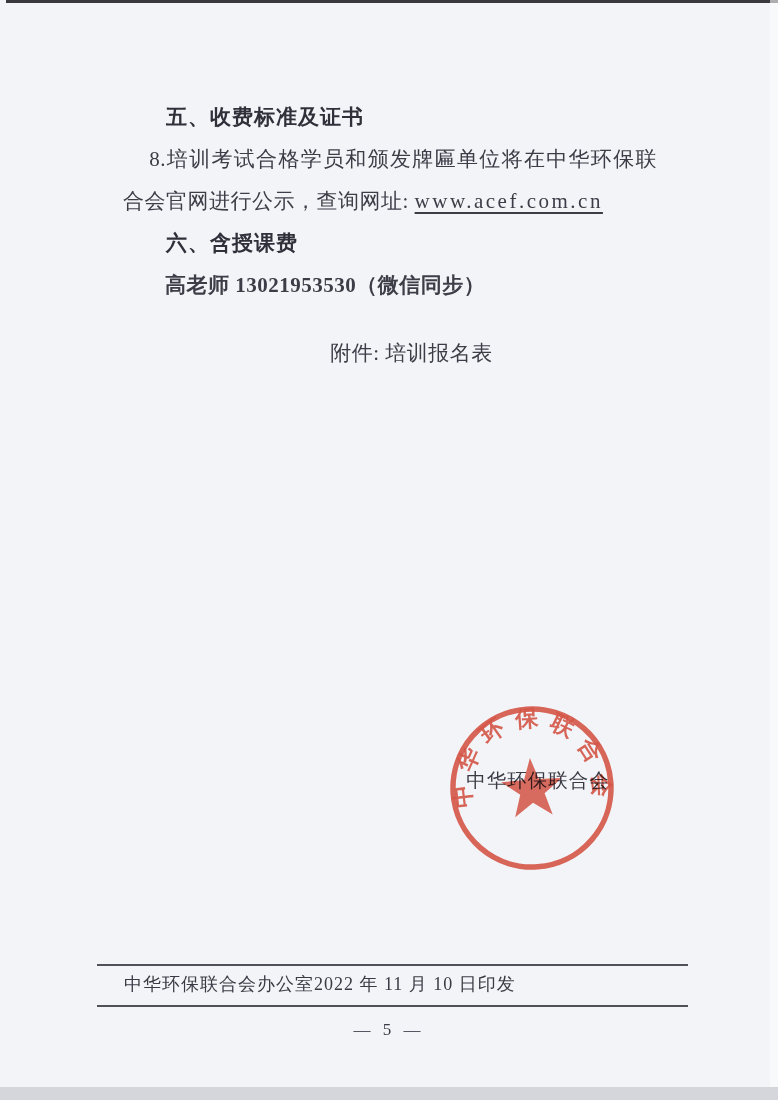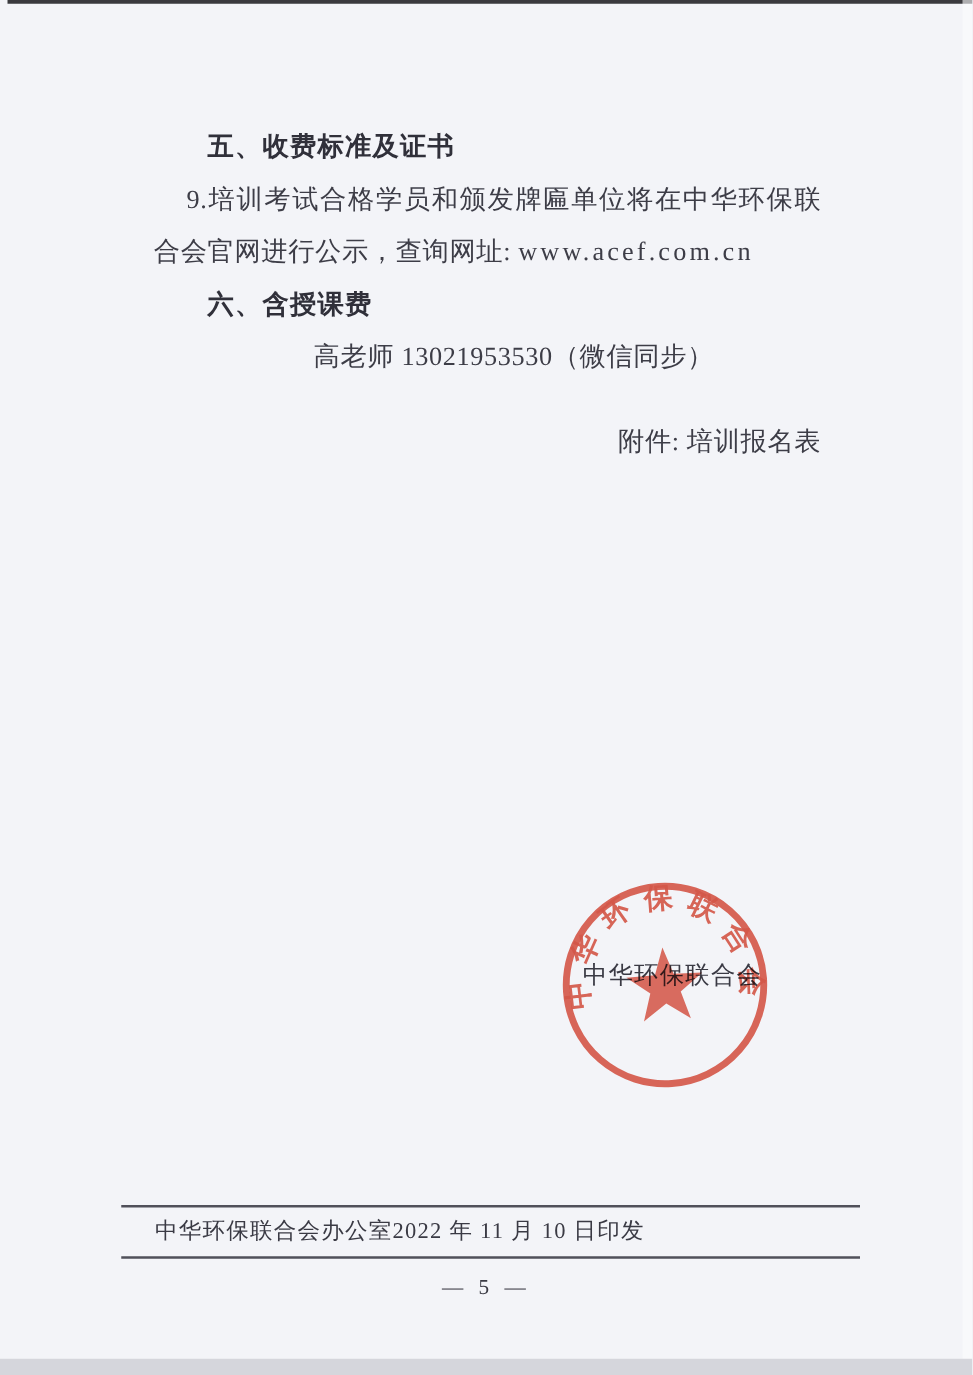--- a/index.html
+++ b/index.html
@@ -42,23 +42,24 @@
   }
   .doc-heading {
     font-size: 21px;
     font-weight: bold;
     color: #30303a;
     text-indent: 2.05em;
     text-align: left;
     letter-spacing: 1px;
   }
   .doc-para.numbered { text-indent: 1.25em; }
-  .doc-para.plain    { text-indent: 2em; text-align: center; }
-  .attachment-line   { text-indent: 2.05em; margin-top: 26px; text-align: right; }
+  .doc-para.plain    { text-indent: 2em; text-align: left; font-weight: bold; }
+  .attachment-line   { text-indent: 2.05em; margin-top: 26px; text-align: center; }
   .url {
+    text-decoration: underline;
     text-underline-offset: 4px;
     letter-spacing: 2.5px;
     white-space: nowrap;
   }
 
   
   .signature {
     position: absolute;
     top: 767px; left: 424px; width: 228px;
     text-align: center;
@@ -107,21 +108,21 @@
 </head>
 <body>
 
 <div class="page">
 
   <div class="scan-edge-top"></div>
   <div class="scan-edge-right"></div>
 
   <section class="doc-body">
     <h3 class="doc-heading">五、收费标准及证书</h3>
-    <p class="doc-para numbered"><span>9.培训考试合格学员和颁发牌匾单位将在中华环保联合会官网进行公示，查询网址: </span><span class="url">www.acef.com.cn</span></p>
+    <p class="doc-para numbered"><span>8.培训考试合格学员和颁发牌匾单位将在中华环保联合会官网进行公示，查询网址: </span><span class="url">www.acef.com.cn</span></p>
     <h3 class="doc-heading">六、含授课费</h3>
     <p class="doc-para plain">高老师 13021953530（微信同步）</p>
     <p class="doc-para attachment-line">附件: 培训报名表</p>
   </section>
 
   <div class="signature">
     <div>中华环保联合会</div>
   </div>
 
   <svg class="stamp" viewBox="0 0 168 168" xmlns="http://www.w3.org/2000/svg">

